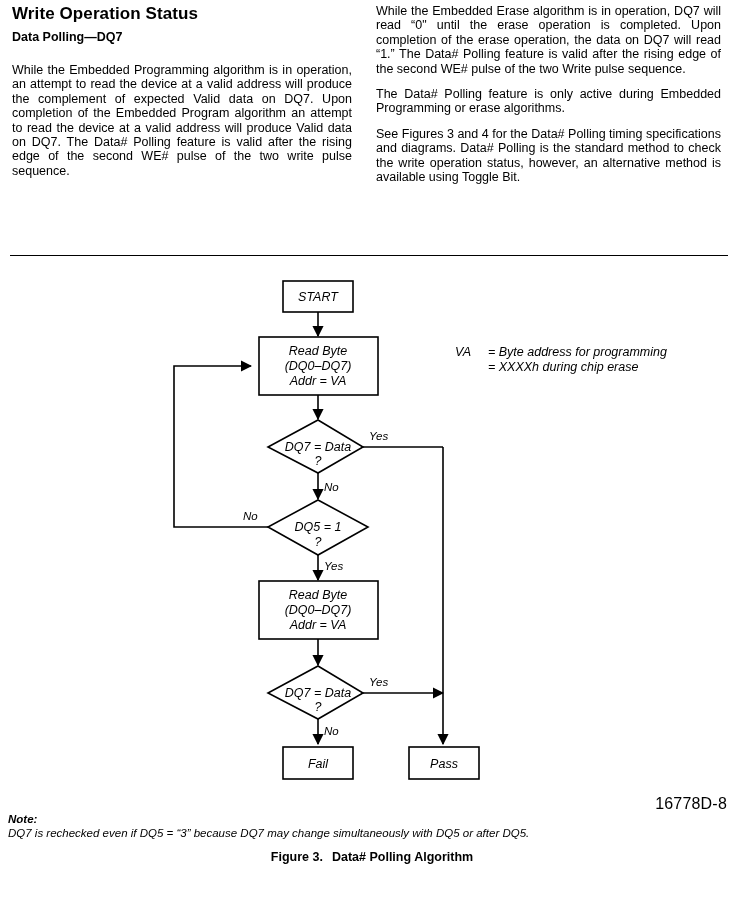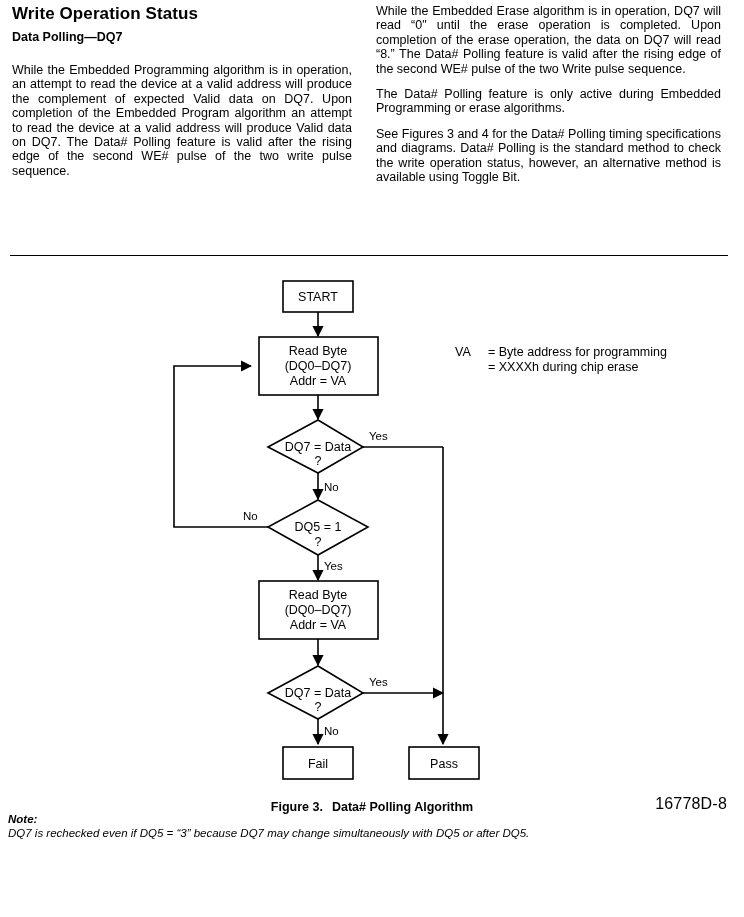--- a/index.html
+++ b/index.html
@@ -28,56 +28,56 @@
     text-align:justify;
     -webkit-hyphens:none;hyphens:none;
   }
   p.body-par:last-child{margin-bottom:0;}
 
   .hrule{
     position:absolute;left:10px;top:255px;width:718px;height:0;
     border-top:1.6px solid #000;
   }
 
-  .figure{position:absolute;left:0;top:260px;width:744px;height:545px;}
+  .figure{position:absolute;left:0;top:260px;width:744px;height:545px;font-style:italic;}
   svg.flow{display:block;width:744px;height:545px;}
   svg.flow text{font-family:"Liberation Sans", sans-serif;fill:#000;}
   .t-box{font-size:12.5px;}
   .t-lbl{font-size:11.5px;}
   .t-leg{font-size:12.5px;}
 
   .docid{
     position:absolute;right:17px;top:795px;
     font-size:16px;letter-spacing:.2px;
   }
   .note-wrap{position:absolute;left:8px;top:812px;width:710px;}
   .note-ttl{
     font-size:11.5px;font-style:italic;font-weight:bold;margin:0;
     line-height:14px;
   }
   .note-txt{
     font-size:11.5px;font-style:italic;margin:0;line-height:14px;
   }
   .fig-cap{
-    position:absolute;left:0;top:800px;width:744px;text-align:center;
+    position:absolute;left:0;top:850px;width:744px;text-align:center;
     font-size:12.5px;font-weight:bold;
   }
   .fig-cap .capnum{margin-right:9px;}
 </style>
 </head>
 <body>
 
 <div class="col col-left">
   <h1 class="sec-title">Write Operation Status</h1>
   <h2 class="sub-title">Data Polling—DQ7</h2>
   <p class="body-par">While the Embedded Programming algorithm is in operation, an attempt to read the device at a valid address will produce the complement of expected Valid data on DQ7. Upon completion of the Embedded Program algorithm an attempt to read the device at a valid address will produce Valid data on DQ7. The Data# Polling feature is valid after the rising edge of the second WE# pulse of the two write pulse sequence.</p>
 </div>
 
 <div class="col col-right">
-  <p class="body-par">While the Embedded Erase algorithm is in operation, DQ7 will read “0" until the erase operation is completed. Upon completion of the erase operation, the data on DQ7 will read “8.” The Data# Polling feature is valid after the rising edge of the second WE# pulse of the two Write pulse sequence.</p>
+  <p class="body-par">While the Embedded Erase algorithm is in operation, DQ7 will read “0" until the erase operation is completed. Upon completion of the erase operation, the data on DQ7 will read “1.” The Data# Polling feature is valid after the rising edge of the second WE# pulse of the two Write pulse sequence.</p>
   <p class="body-par">The Data# Polling feature is only active during Embedded Programming or erase algorithms.</p>
   <p class="body-par">See Figures 3 and 4 for the Data# Polling timing specifications and diagrams. Data# Polling is the standard method to check the write operation status, however, an alternative method is available using Toggle Bit.</p>
 </div>
 
 <div class="hrule"></div>
 
 <div class="figure">
 <svg class="flow" viewBox="0 0 744 545" xmlns="http://www.w3.org/2000/svg">
   <defs>
     <marker id="arw" viewBox="0 0 10 10" refX="9" refY="5" markerWidth="7" markerHeight="7" orient="auto-start-reverse">

